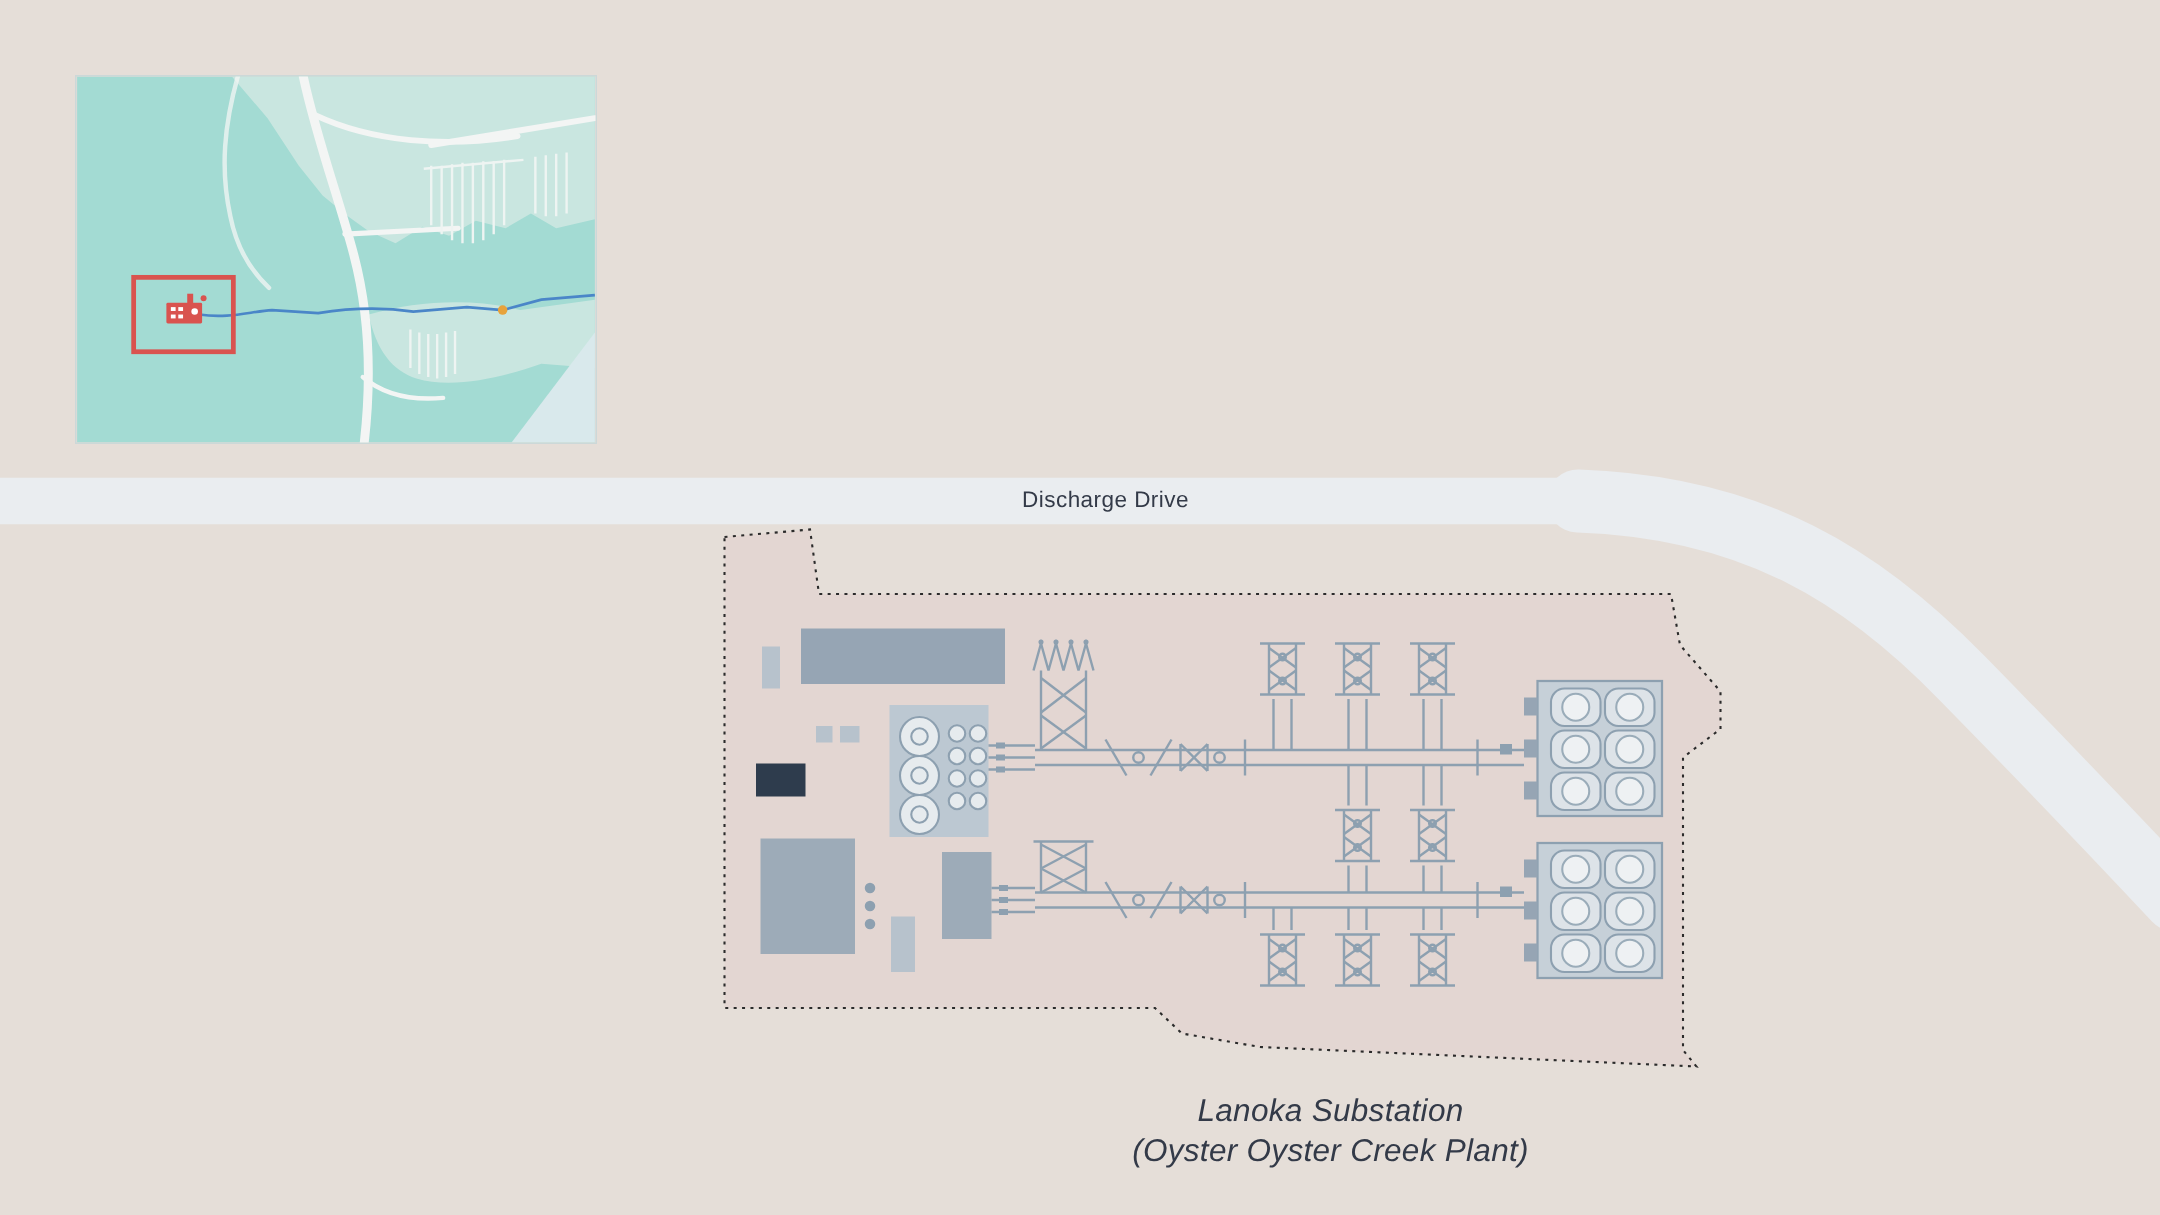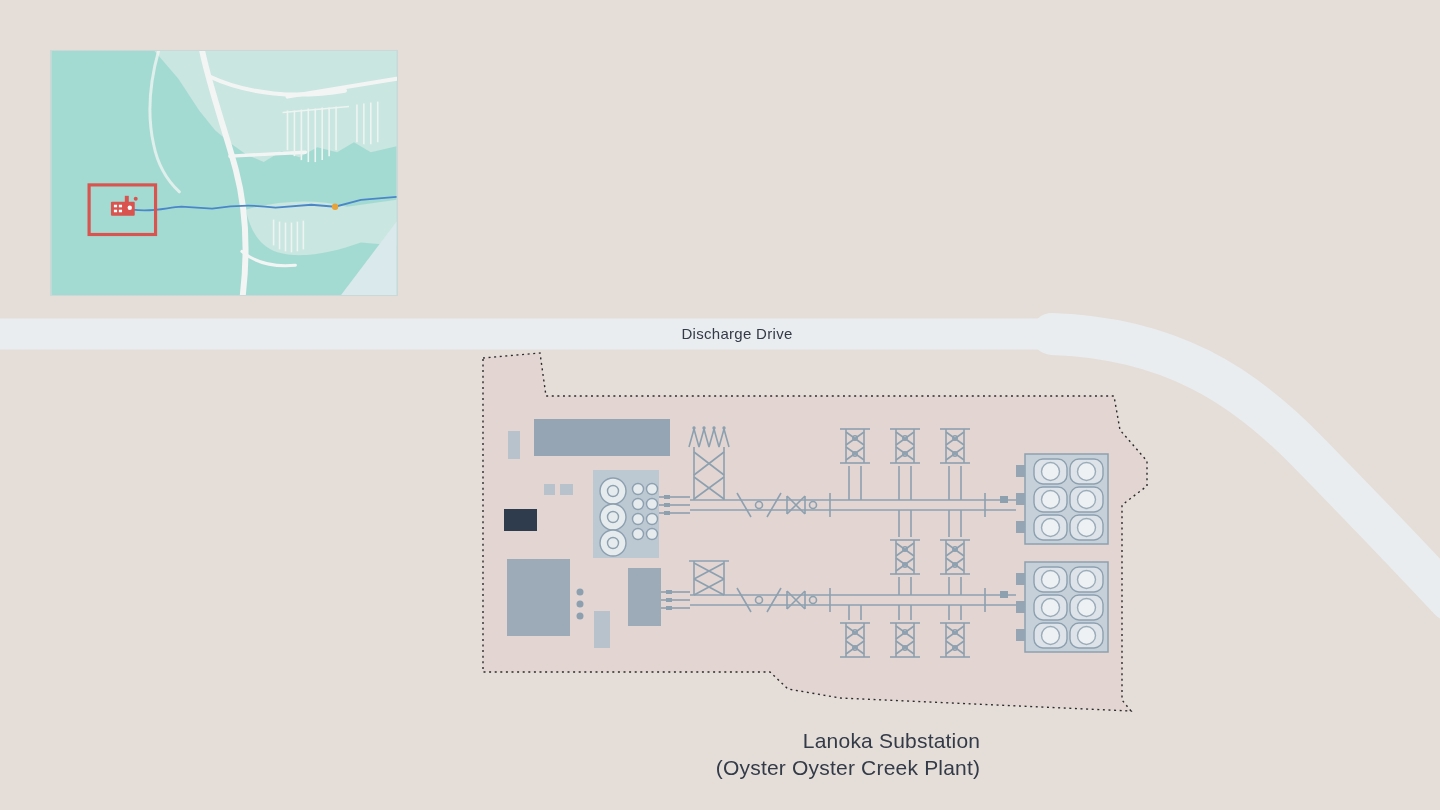--- a/index.html
+++ b/index.html
@@ -4,22 +4,22 @@
 <style>
   * { margin:0; padding:0; box-sizing:border-box; }
   html,body { width:1440px; height:810px; overflow:hidden; }
   body { background:#e5ded8; font-family:"Liberation Sans", sans-serif; }
   .stage { position:relative; width:1304px; height:810px; }
   .layer { position:absolute; left:0; top:0; }
 
   
   .label { position:absolute; color:#333a48; }
   #road-label { left:737px; top:325px; transform:translateX(-50%); font-size:15px; letter-spacing:.3px; white-space:nowrap; }
-  #site-label { left:848px; top:727px; transform:translateX(-50%); text-align:right;
-                font-size:21px; line-height:27px; letter-spacing:.2px; font-weight:500; white-space:nowrap; }
+  #site-label { left:887px; top:727px; transform:translateX(-50%); text-align:center;
+                font-size:21px; line-height:27px; letter-spacing:.2px; font-weight:500; white-space:nowrap;font-style:italic; }
 
   
   #inset { position:absolute; left:50px; top:50px; width:348px; height:246px; border:1px solid #ccd8d8; }
   .iland { fill:#c9e6e0; }
   .iocean { fill:#d9e9ec; }
   .iroad { stroke:#f3f5f4; fill:none; stroke-linecap:round; }
   .icanal { stroke:#eef4f2; stroke-width:1.6; fill:none; }
   .iline { fill:none; stroke-width:1.8; }
 
   

